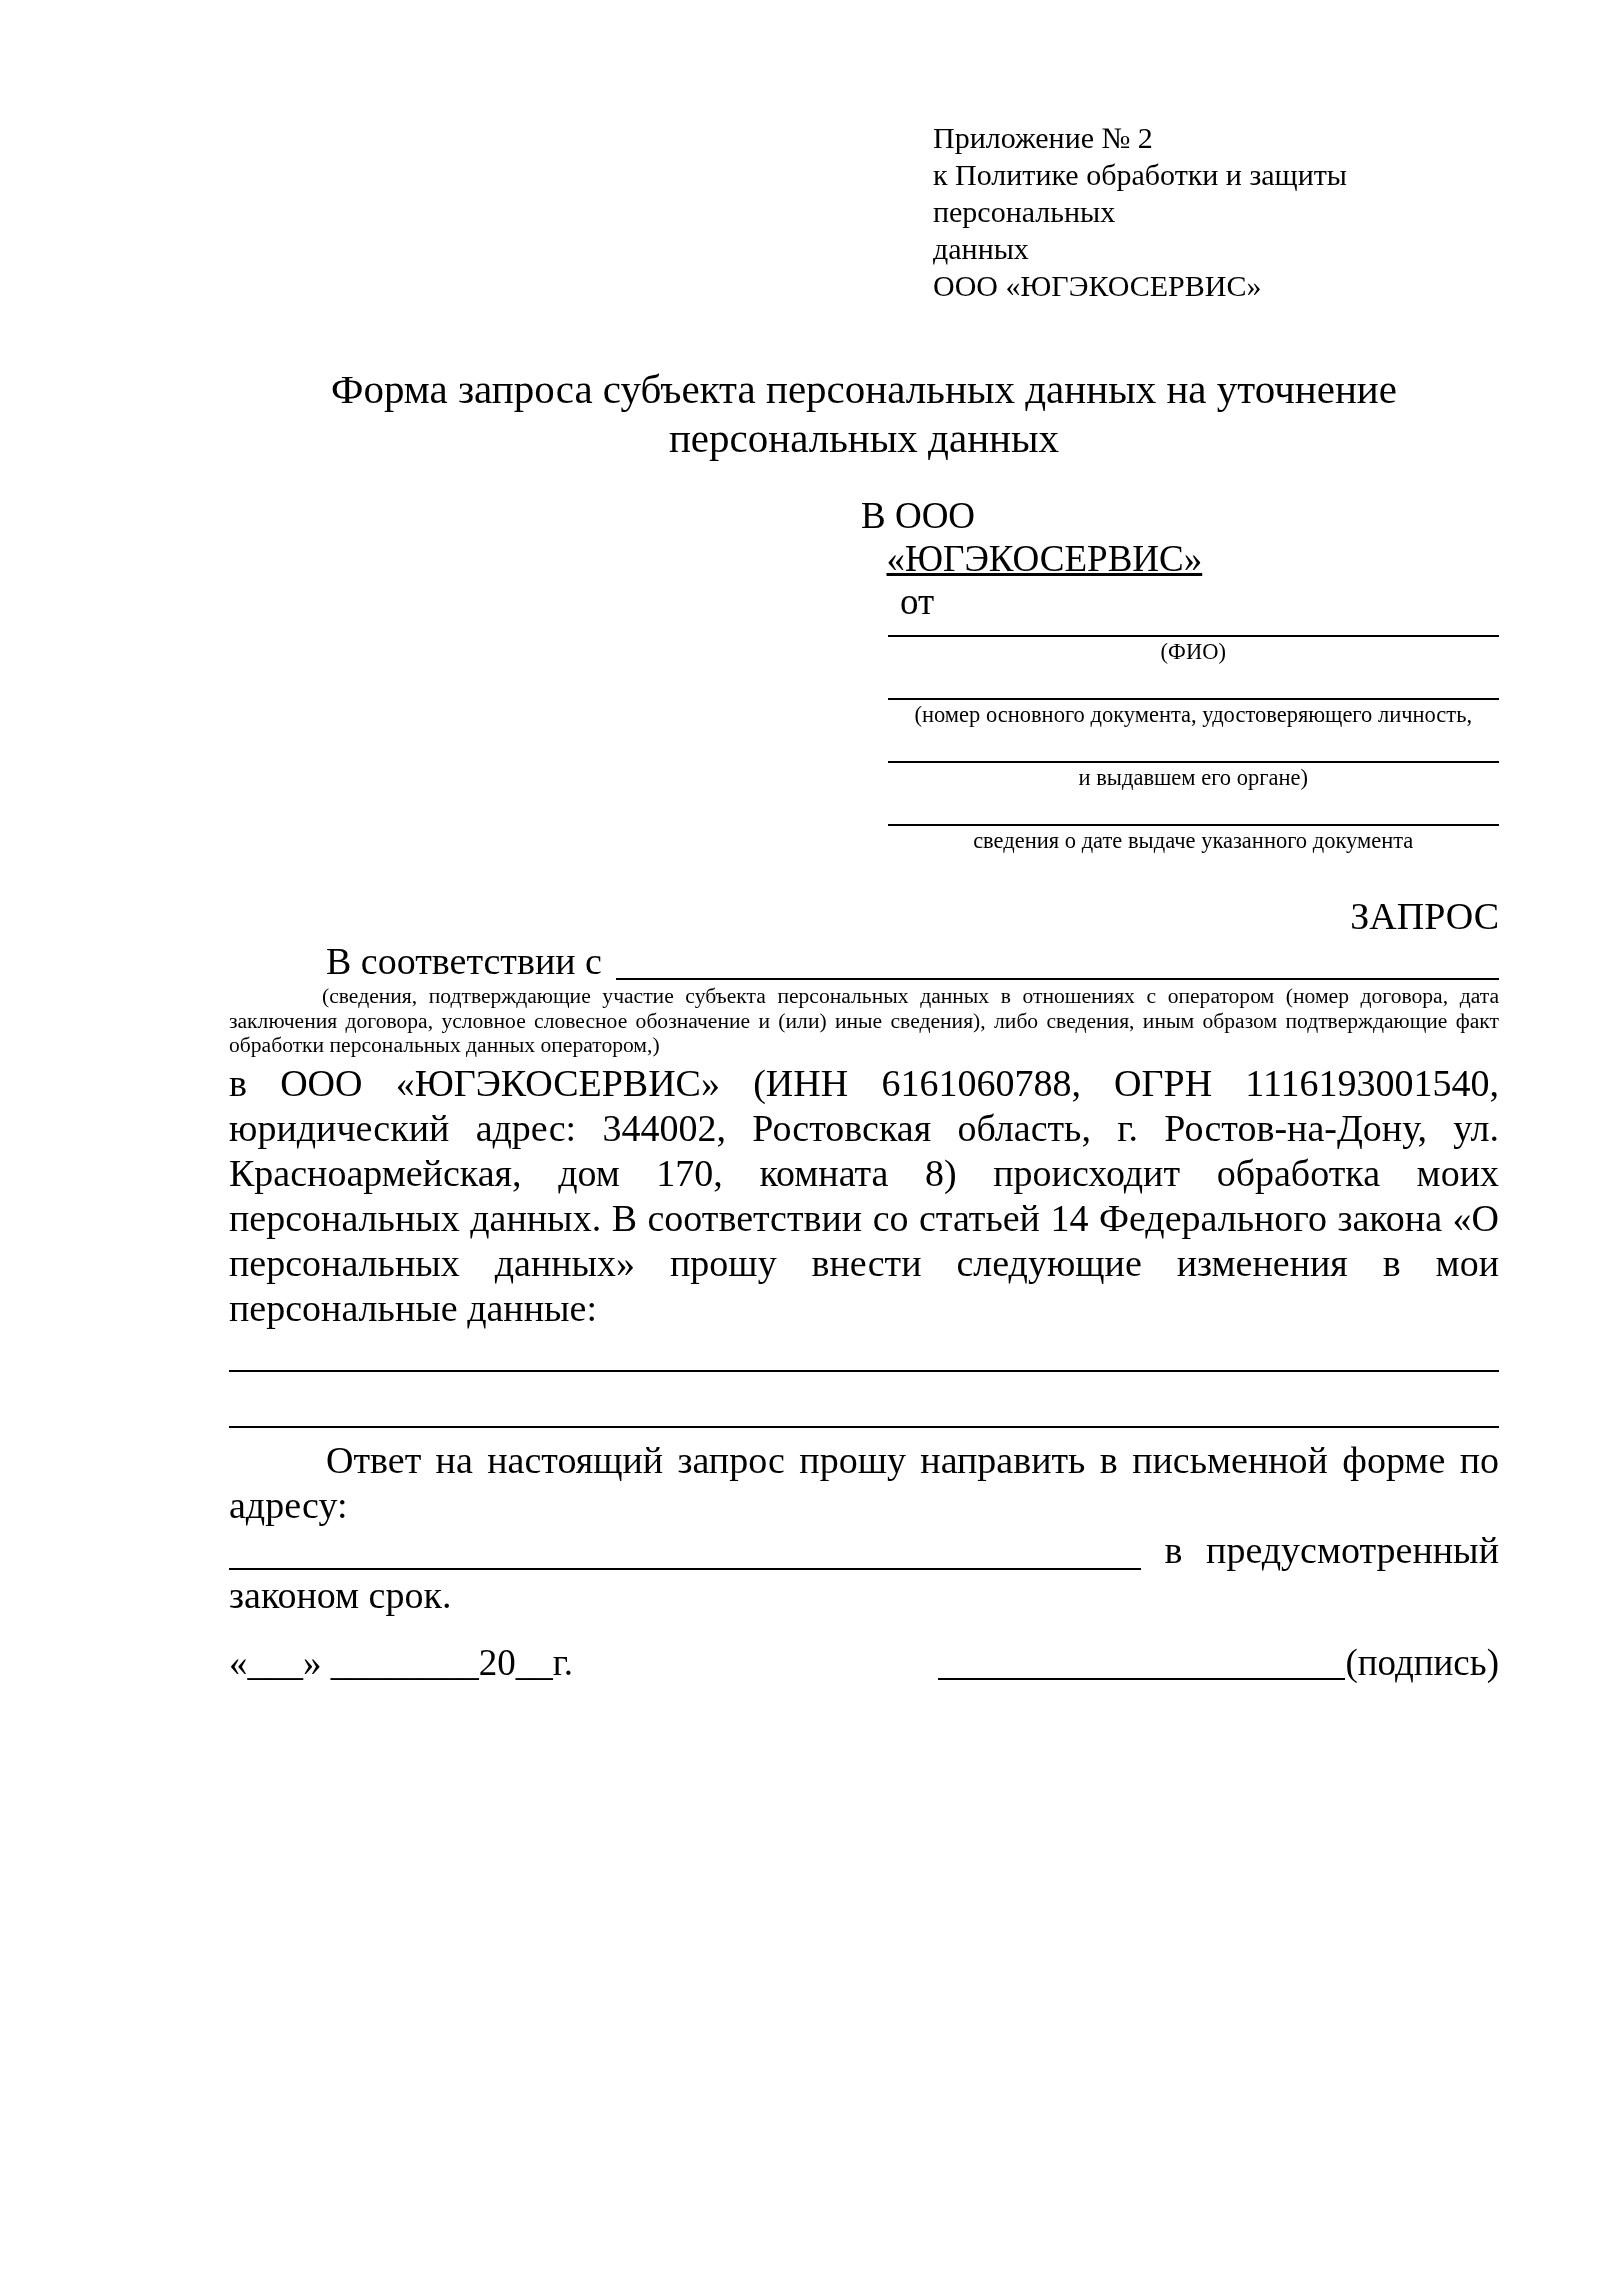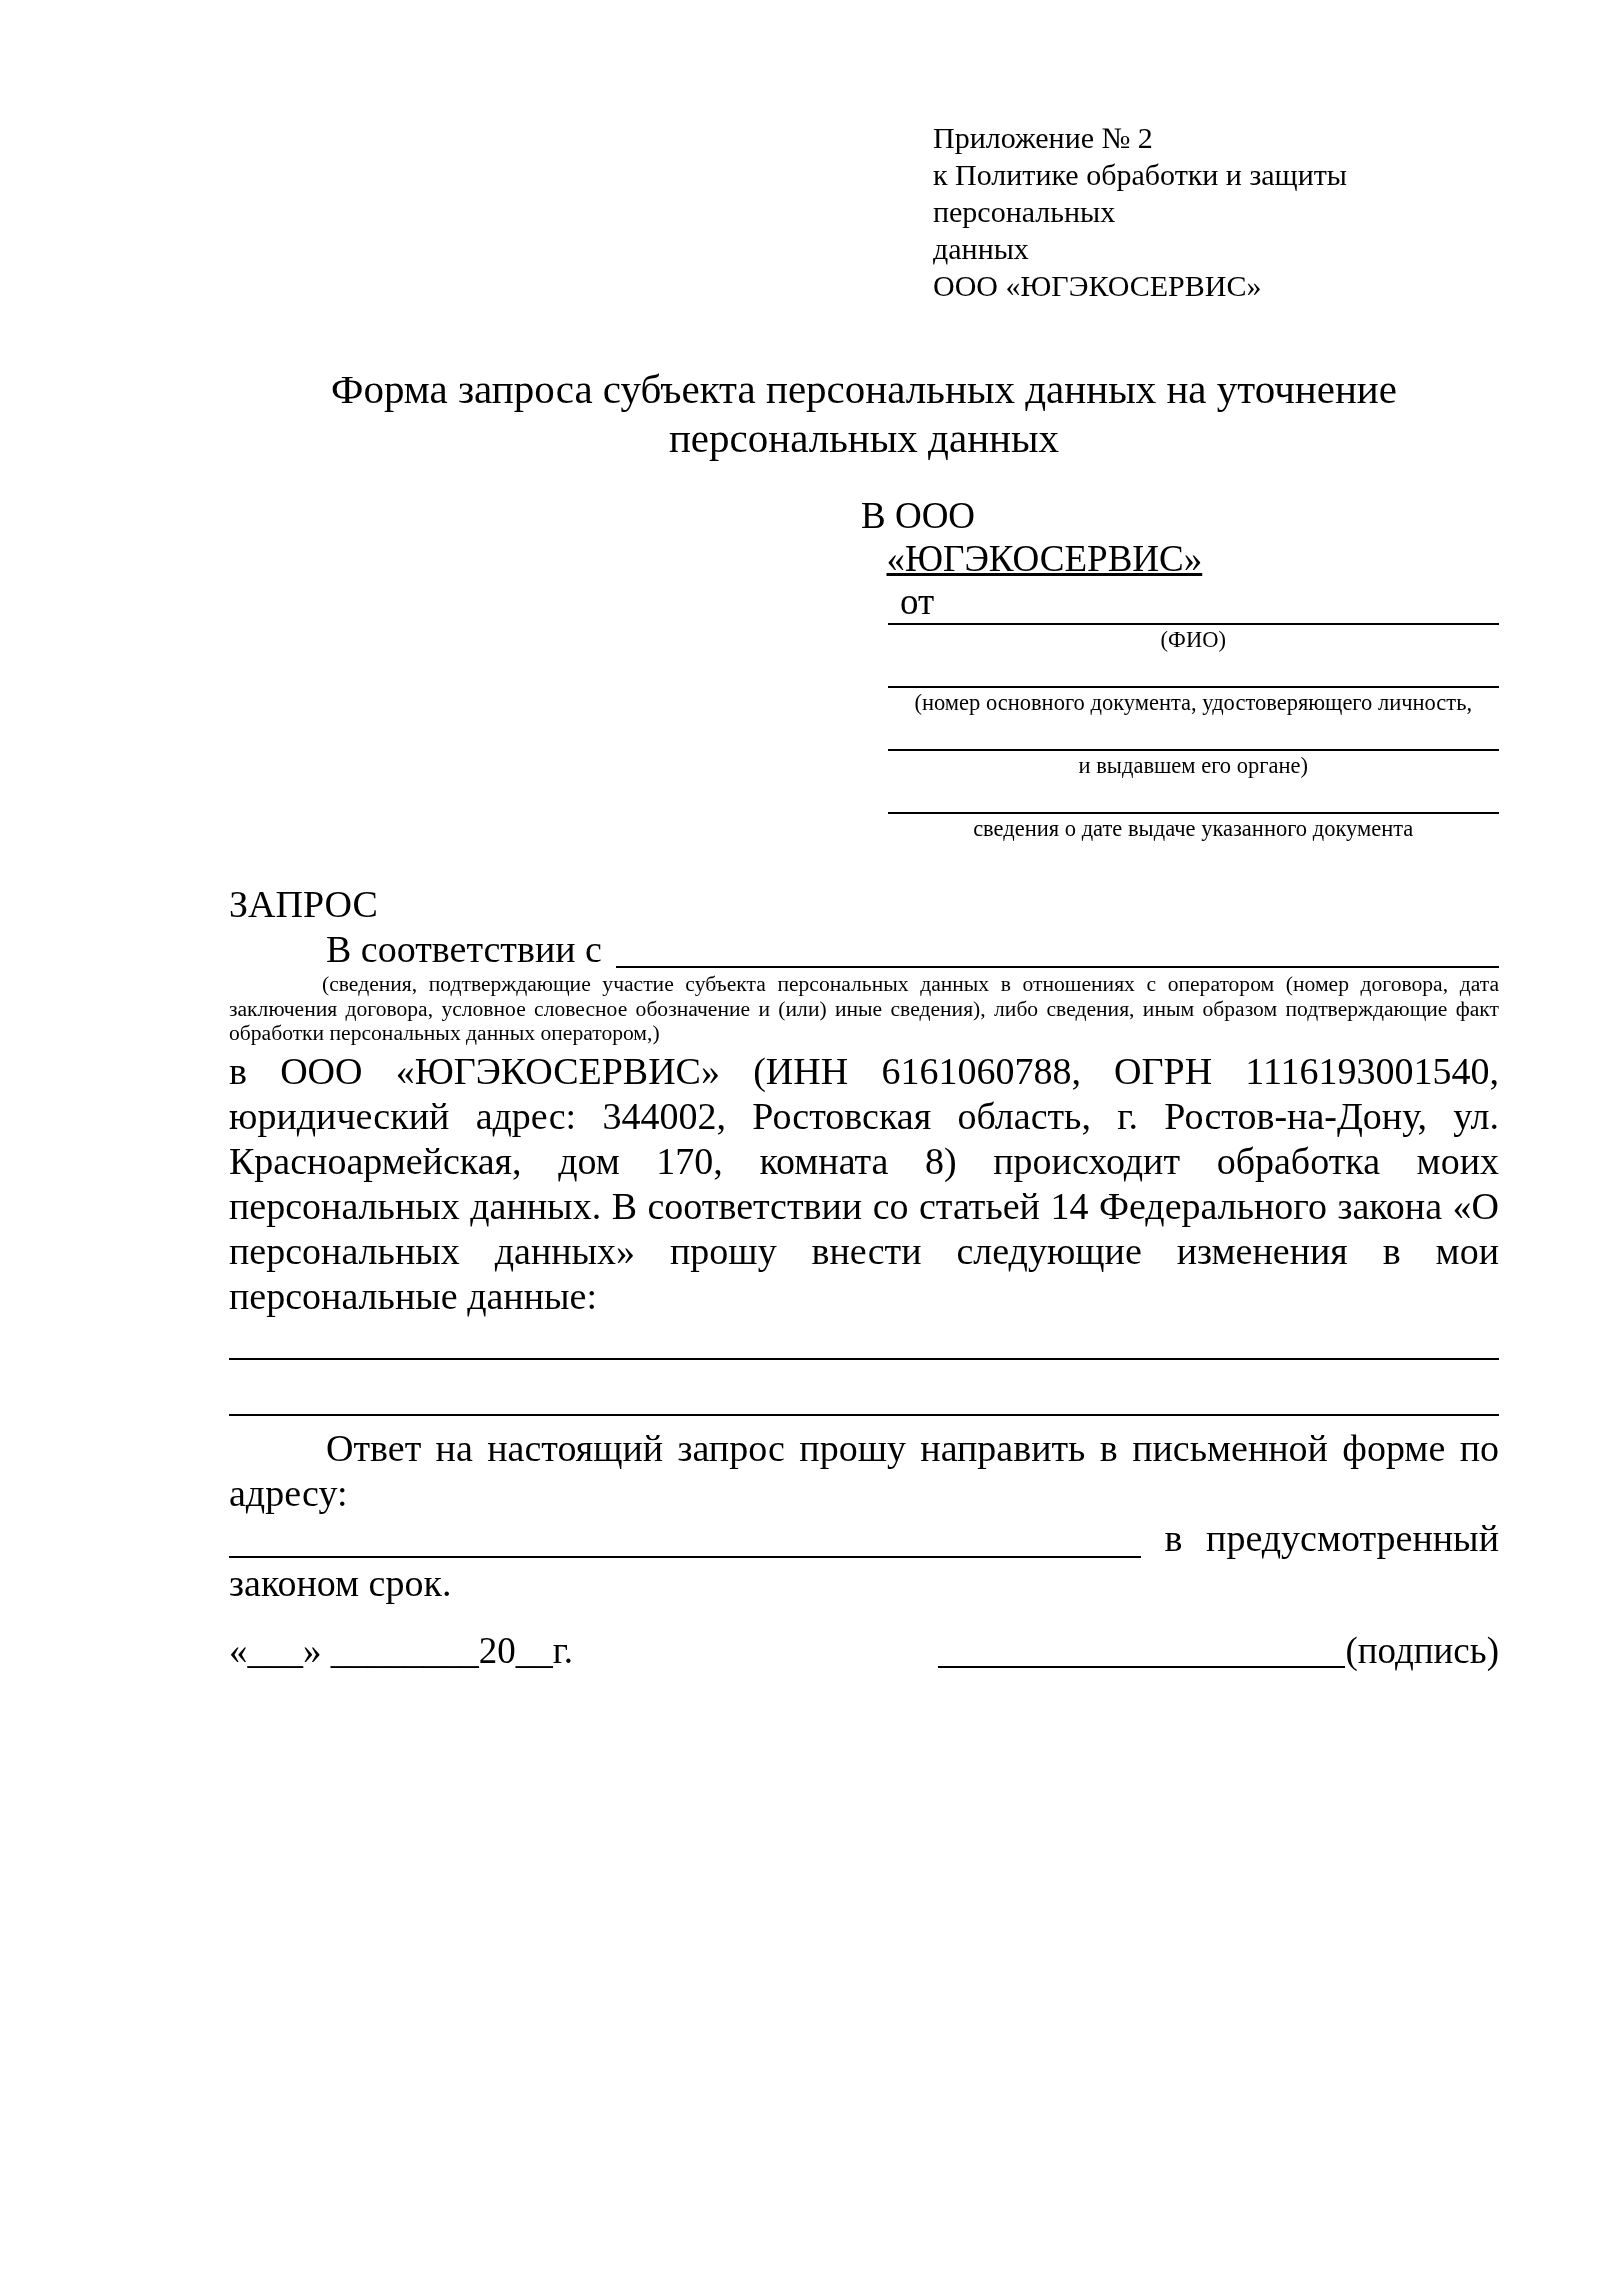--- a/index.html
+++ b/index.html
@@ -36,31 +36,31 @@
   .addressee {
     margin-top: 31px;
     margin-left: 632px;
     width: 638px;
     font-size: 37px;
     line-height: 43px;
   }
   .addr-company { padding-left: 25.5px; text-decoration: underline; }
   .addr-from   { padding-left: 39px; }
 
-  .field { margin-left: 26.5px; margin-bottom: 32px; }
+  .field { margin-left: 26.5px; margin-bottom: 32px; margin-top: 12px; }
   .field-line { border-top: 2.9px solid #000; height: 0; }
   .field-caption {
     text-align: center;
     font-size: 22.5px;
     line-height: 29px;
   }
 
   .request-heading {
     margin-top: 39px;
-    text-align: left;
+    text-align: right;
     font-size: 38px;
     line-height: 45px;
   }
 
   .request-line {
     display: flex;
     align-items: flex-end;
     padding-left: 97px;
     font-size: 38px;
     line-height: 45px;

